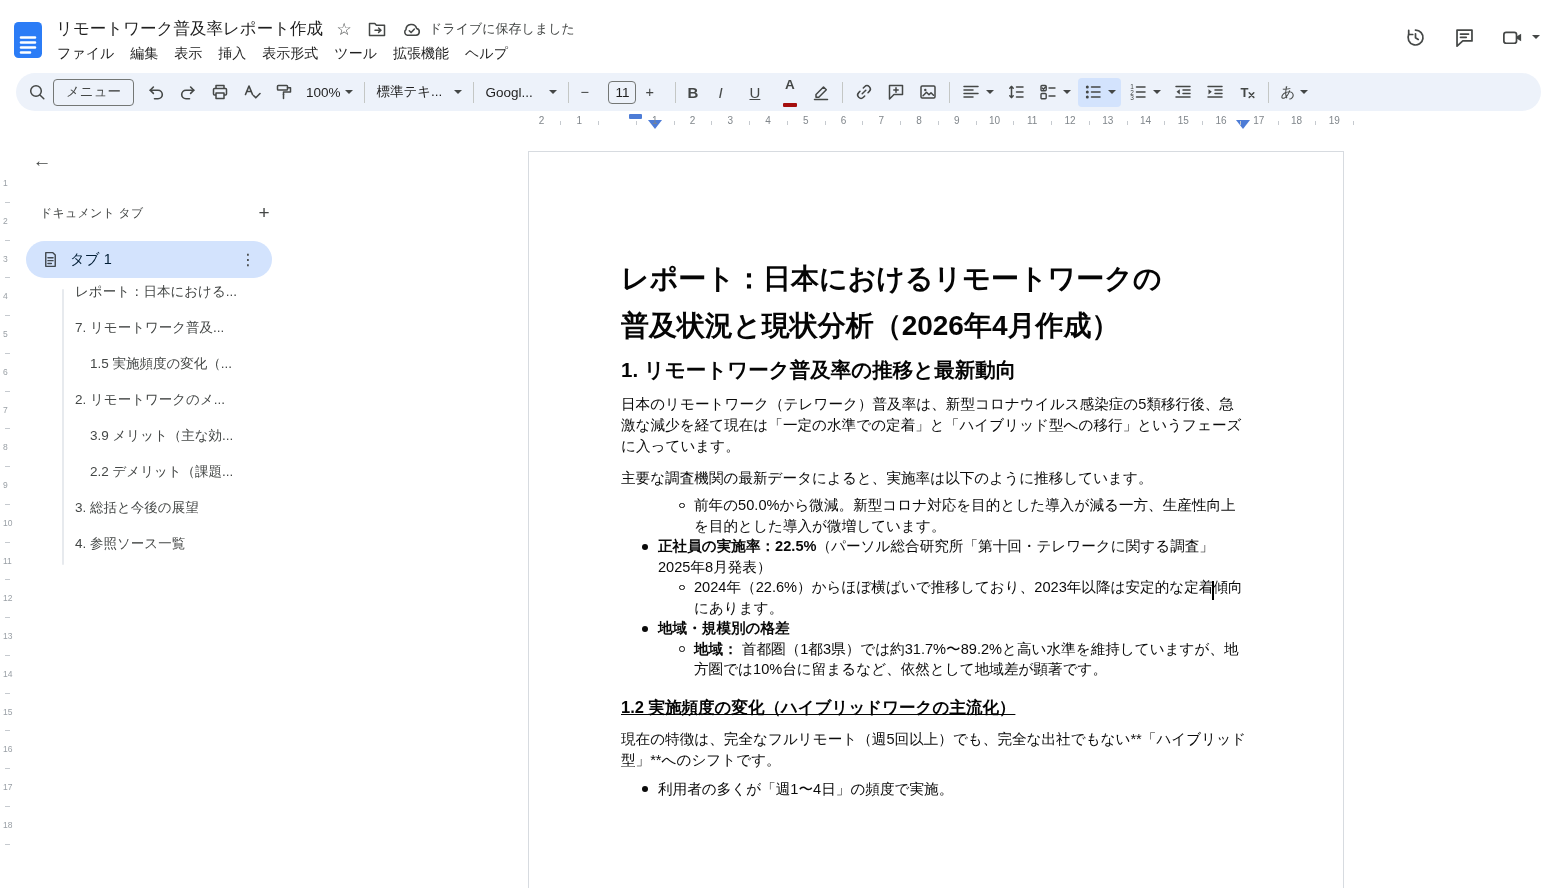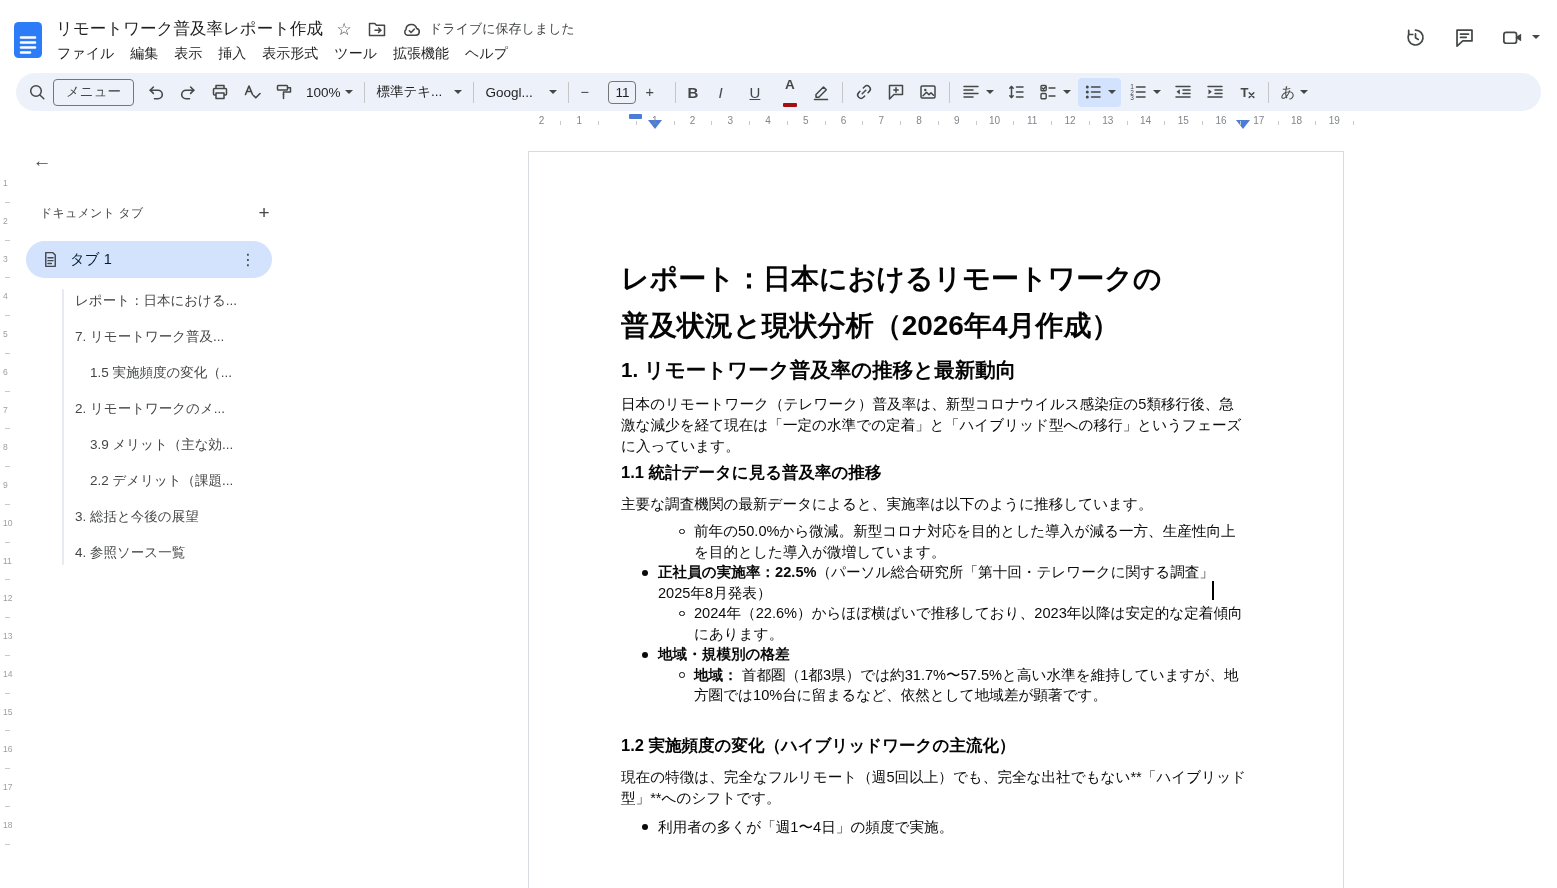--- a/index.html
+++ b/index.html
@@ -54,34 +54,34 @@
   .sidebar { position:absolute; left:15px; top:131px; width:280px; bottom:0; background:#fff; }
   .back-btn { position:absolute; left:13px; top:16px; width:28px; height:28px; font-size:19px; color:#444746; display:flex; align-items:center; justify-content:center; border-radius:50%; }
   .panel-head { position:absolute; left:25px; top:68px; right:18px; height:28px; display:flex; align-items:center; justify-content:space-between; }
   .panel-title { font-size:12px; color:#444746; letter-spacing:.2px; }
   .add-tab-btn { width:26px; height:26px; font-size:19px; color:#444746; display:flex; align-items:center; justify-content:center; border-radius:50%; }
   .tab-pill { position:absolute; left:11px; top:110px; width:246px; height:37px; background:#d3e3fd; border-radius:19px; display:flex; align-items:center; padding:0 13px 0 15px; gap:10px; }
   .tab-label { font-size:14.5px; color:#001d35; flex:1; }
   .tab-menu-btn { font-size:16px; color:#444746; width:22px; height:22px; display:flex; align-items:center; justify-content:center; }
   .outline { position:absolute; left:0; right:0; top:152px; }
   .outline::before { content:""; position:absolute; left:47px; top:6px; bottom:6px; width:2px; background:#e7eaee; border-radius:1px; }
-  .outline-item { position:relative; height:36px; display:flex; align-items:center; font-size:13.5px; color:#444746; padding-left:60px; padding-right:14px; }
+  .outline-item { position:relative; height:36px; display:flex; font-size:13.5px; color:#444746; padding-left:60px; padding-right:14px; }
   .outline-item.l2 { padding-left:75px; }
   .outline-item .txt { white-space:nowrap; overflow:hidden; text-overflow:ellipsis; }
   .outline-item.active { color:#0b57d0; }
   .outline-item.active::before { content:""; position:absolute; left:46px; top:8px; width:3.5px; height:20px; background:#0b57d0; border-radius:2px; z-index:1; }
 
   
   .canvas { position:absolute; left:295px; top:131px; right:0; bottom:0; background:#fff; }
   .page { position:absolute; left:233px; top:20px; width:816px; height:780px; background:#fff; border:1px solid #d7dbe0; }
   .page-inner { padding:103px 97px 0 92px; color:#111; }
   .dtitle { font-size:28px; line-height:47px; font-weight:700; color:#050505; }
   .h2 { font-size:20.5px; line-height:27px; font-weight:700; margin-top:7px; color:#050505; }
   .h3 { font-size:16.5px; line-height:22px; font-weight:700; margin-top:4px; color:#050505; }
-  .h3.mt-lg { margin-top:28px; }
+  .h3.mt-lg { margin-top:16px;text-decoration:underline; }
   .p { font-size:14.6px; line-height:21px; margin-top:11px; color:#0a0a0a; }
   .doc-list { margin-top:6px; }
   .doc-li { position:relative; padding-left:37px; font-size:14.6px; line-height:20.5px; color:#0a0a0a; }
   .doc-li .bullet { position:absolute; top:7.5px; width:6px; height:6px; border-radius:50%; }
   .doc-li.l1 .bullet { left:21px; background:#0a0a0a; }
   .doc-li.l2 { padding-left:73px; }
   .doc-li.l2 .bullet { left:58px; width:5.5px; height:5.5px; background:transparent; border:1.3px solid #0a0a0a; }
   .text-caret { position:absolute; left:683px; top:429px; width:1.5px; height:19px; background:#000; }
 
   .ic { flex:none; }
@@ -457,28 +457,27 @@
 
 <main class="canvas">
   <div class="page">
     <div class="page-inner">
       <div class="dtitle">
         <div>レポート：日本におけるリモートワークの</div>
         <div>普及状況と現状分析（2026年4月作成）</div>
       </div>
       <div class="h2">1. リモートワーク普及率の推移と最新動向</div>
       <div class="p">日本のリモートワーク（テレワーク）普及率は、新型コロナウイルス感染症の5類移行後、急激な減少を経て現在は「一定の水準での定着」と「ハイブリッド型への移行」というフェーズに入っています。</div>
-      <div class="h3">1.1 統計データに見る普及率の推移</div>
       <div class="p">主要な調査機関の最新データによると、実施率は以下のように推移しています。</div>
       <div class="doc-list">
           <div class="doc-li l2"><span class="bullet"></span><span>前年の50.0%から微減。新型コロナ対応を目的とした導入が減る一方、生産性向上を目的とした導入が微増しています。</span></div>
           <div class="doc-li l1"><span class="bullet"></span><b>正社員の実施率：22.5%</b><span>（パーソル総合研究所「第十回・テレワークに関する調査」2025年8月発表）</span></div>
           <div class="doc-li l2"><span class="bullet"></span><span>2024年（22.6%）からほぼ横ばいで推移しており、2023年以降は安定的な定着傾向にあります。</span></div>
           <div class="doc-li l1"><span class="bullet"></span><b>地域・規模別の格差</b></div>
-          <div class="doc-li l2"><span class="bullet"></span><b>地域：</b><span> 首都圏（1都3県）では約31.7%〜57.5%と高い水準を維持していますが、地方圏では10%台に留まるなど、依然として地域差が顕著です。</span></div>
+          <div class="doc-li l2"><span class="bullet"></span><b>地域：</b><span> 首都圏（1都3県）では約31.7%〜89.2%と高い水準を維持していますが、地方圏では10%台に留まるなど、依然として地域差が顕著です。</span></div>
         </div>
       <div class="h3 mt-lg">1.2 実施頻度の変化（ハイブリッドワークの主流化）</div>
       <div class="p">現在の特徴は、完全なフルリモート（週5回以上）でも、完全な出社でもない**「ハイブリッド型」**へのシフトです。</div>
       <div class="doc-list" style="margin-top:8px;">
           <div class="doc-li l1"><span class="bullet"></span><span>利用者の多くが「週1〜4日」の頻度で実施。</span></div>
           <div class="doc-li l2"></div>
         </div>
     </div>
     <span class="text-caret"></span>
   </div>

